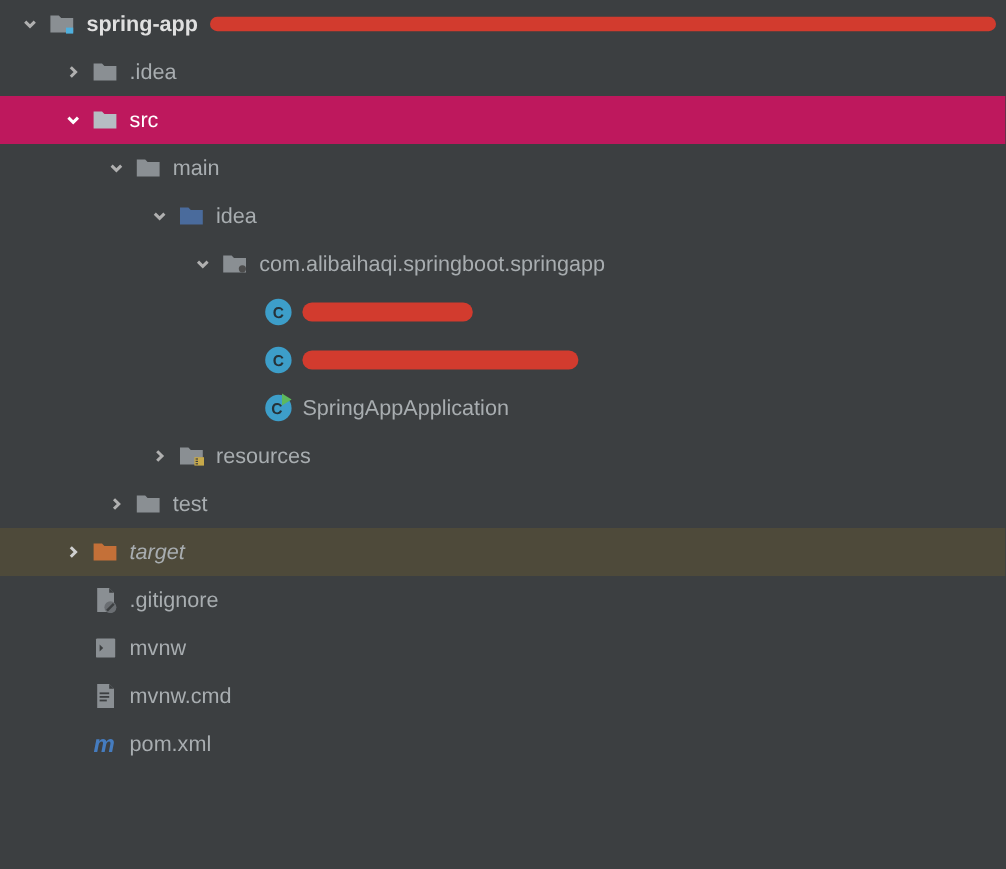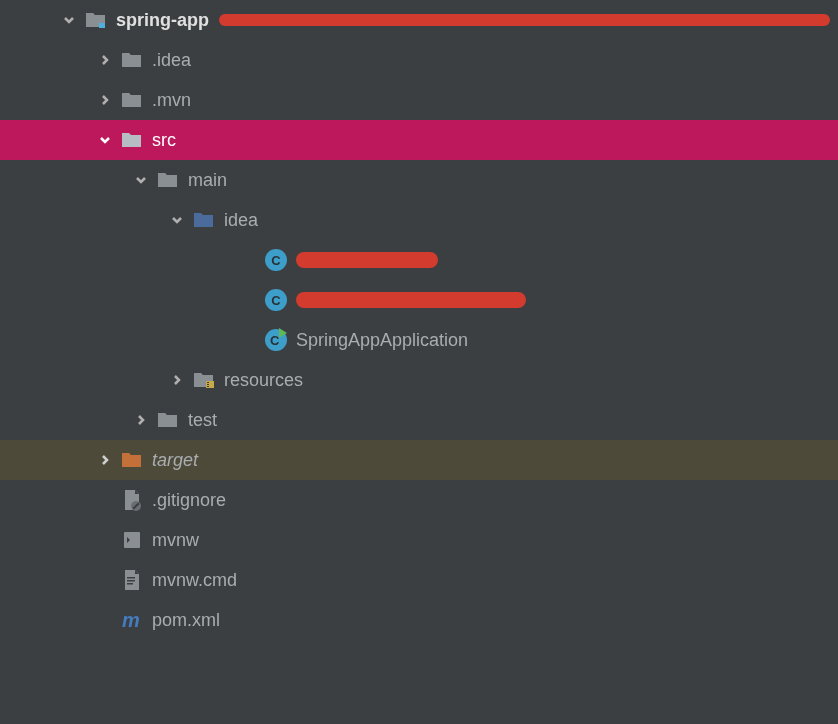--- a/index.html
+++ b/index.html
@@ -16,21 +16,20 @@
       height: 724px;
       overflow: hidden;
       user-select: none;
     }
     .tree-row {
       display: flex;
       align-items: center;
       height: 40px;
       padding-right: 8px;
       white-space: nowrap;
-      padding-left: 44px;
     }
     .tree-row.selected {
       background: #be185d;
       color: #ffffff;
     }
     .tree-row.highlighted {
       background: #4e4a3a;
       font-style: italic;
     }
     .tree-row.root {
@@ -164,34 +163,20 @@
         </svg>
       </span>
     <span class="icon folder-icon">
       <svg viewBox="0 0 22 18">
           <path fill="#8a8f93" d="M1 2 h7 l2 2 h10 v12 h-19 z"></path>
         </svg>
     </span>
     <span class="label">.idea</span>
   </div>
 
-  <div class="tree-row">
-    <span class="indent indent-1"></span>
-    <span class="arrow arrow-right">
-        <svg viewBox="0 0 12 12">
-          <path d="M4 2 L8 6 L4 10"></path>
-        </svg>
-      </span>
-    <span class="icon folder-icon">
-      <svg viewBox="0 0 22 18">
-          <path fill="#8a8f93" d="M1 2 h7 l2 2 h10 v12 h-19 z"></path>
-        </svg>
-    </span>
-    <span class="label">.mvn</span>
-  </div>
 
   <div class="tree-row selected">
     <span class="indent indent-1"></span>
     <span class="arrow arrow-down">
         <svg viewBox="0 0 12 12">
           <path d="M2 4 L6 8 L10 4"></path>
         </svg>
       </span>
     <span class="icon folder-icon">
       <svg viewBox="0 0 22 18">
@@ -224,20 +209,35 @@
         </svg>
       </span>
     <span class="icon folder-icon">
       <svg viewBox="0 0 22 18">
           <path fill="#4a6b9c" d="M1 2 h7 l2 2 h10 v12 h-19 z"></path>
         </svg>
     </span>
     <span class="label">idea</span>
   </div>
 
+  <div class="tree-row">
+    <span class="indent indent-4"></span>
+    <span class="arrow arrow-down">
+        <svg viewBox="0 0 12 12">
+          <path d="M2 4 L6 8 L10 4"></path>
+        </svg>
+      </span>
+    <span class="icon folder-icon">
+      <svg viewBox="0 0 22 18">
+          <path fill="#8a8f93" d="M1 2 h7 l2 2 h10 v12 h-19 z"></path>
+          <circle cx="17" cy="13" r="3" fill="#4c4c4c"></circle>
+        </svg>
+    </span>
+    <span class="label">com.alibaihaqi.springboot.springapp</span>
+  </div>
 
   <div class="tree-row">
     <span class="indent indent-5"></span>
     <span class="arrow blank"></span>
     <span class="icon">
         <span class="class-icon"></span>
       </span>
     <span class="redacted-label" style="width:142px"></span>
   </div>
 

